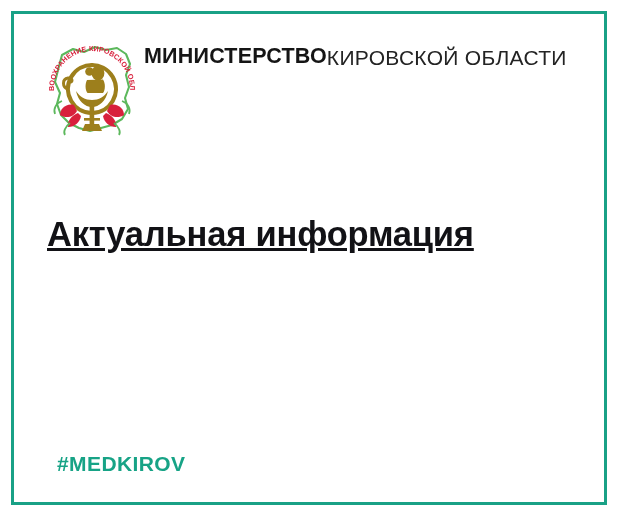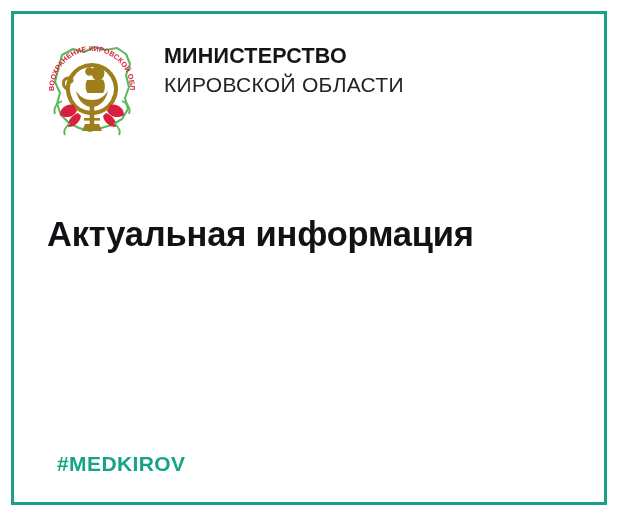--- a/index.html
+++ b/index.html
@@ -44,24 +44,24 @@
   }
 
   .emblem {
     width: 104px;
     height: 104px;
     flex: 0 0 104px;
     display: block;
   }
 
   .brand-text {
-    margin-left: 20px;
+    margin-left: 0;
     padding-top: 8px;
     display: flex;
-    flex-direction: column;
+    flex-direction: row;
     justify-content: flex-start;
   }
 
   .brand-line-1,
   .brand-line-2 {
     font-size: 21.5px;
     font-weight: bold;
     letter-spacing: 0.2px;
     line-height: 27px;
     color: #151515;
@@ -86,20 +86,21 @@
     width: 500px;
     font-size: 34.5px;
     font-weight: bold;
     line-height: 41px;
     letter-spacing: -0.2px;
     color: #121216;
   }
   .headline .hl-line {
     display: block;
     white-space: nowrap;
+    text-decoration: underline;
   }
 
   
   .hashtag {
     position: absolute;
     left: 57px;
     top: 452px;
     font-size: 21px;
     font-weight: bold;
     letter-spacing: 0.4px;

